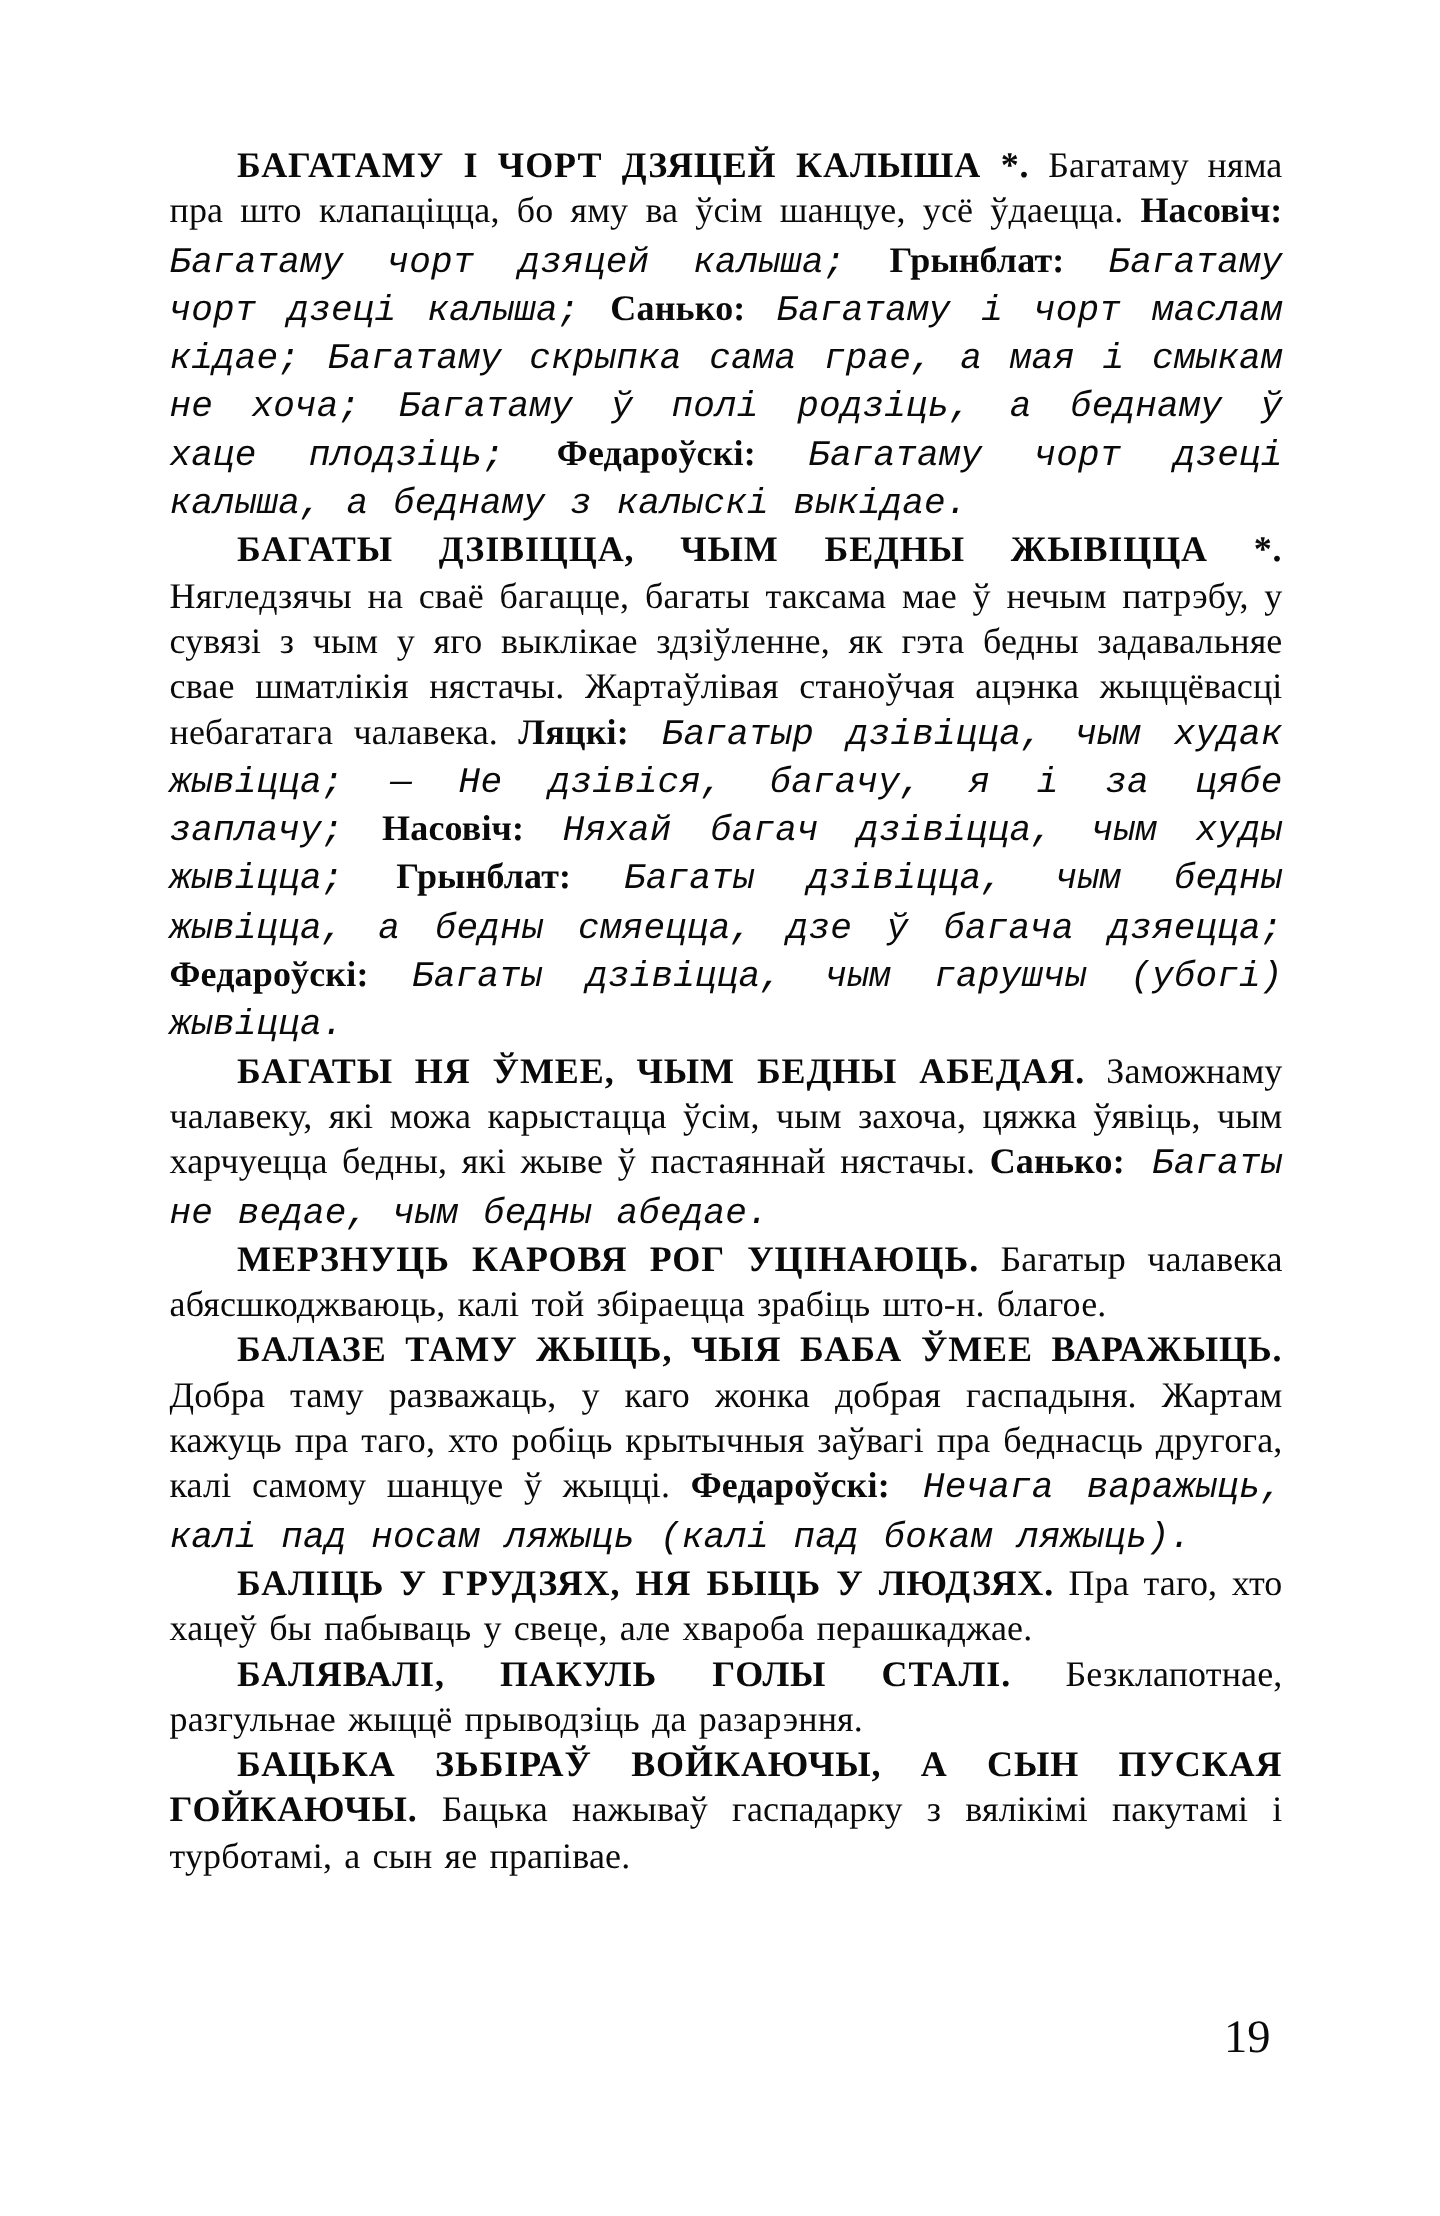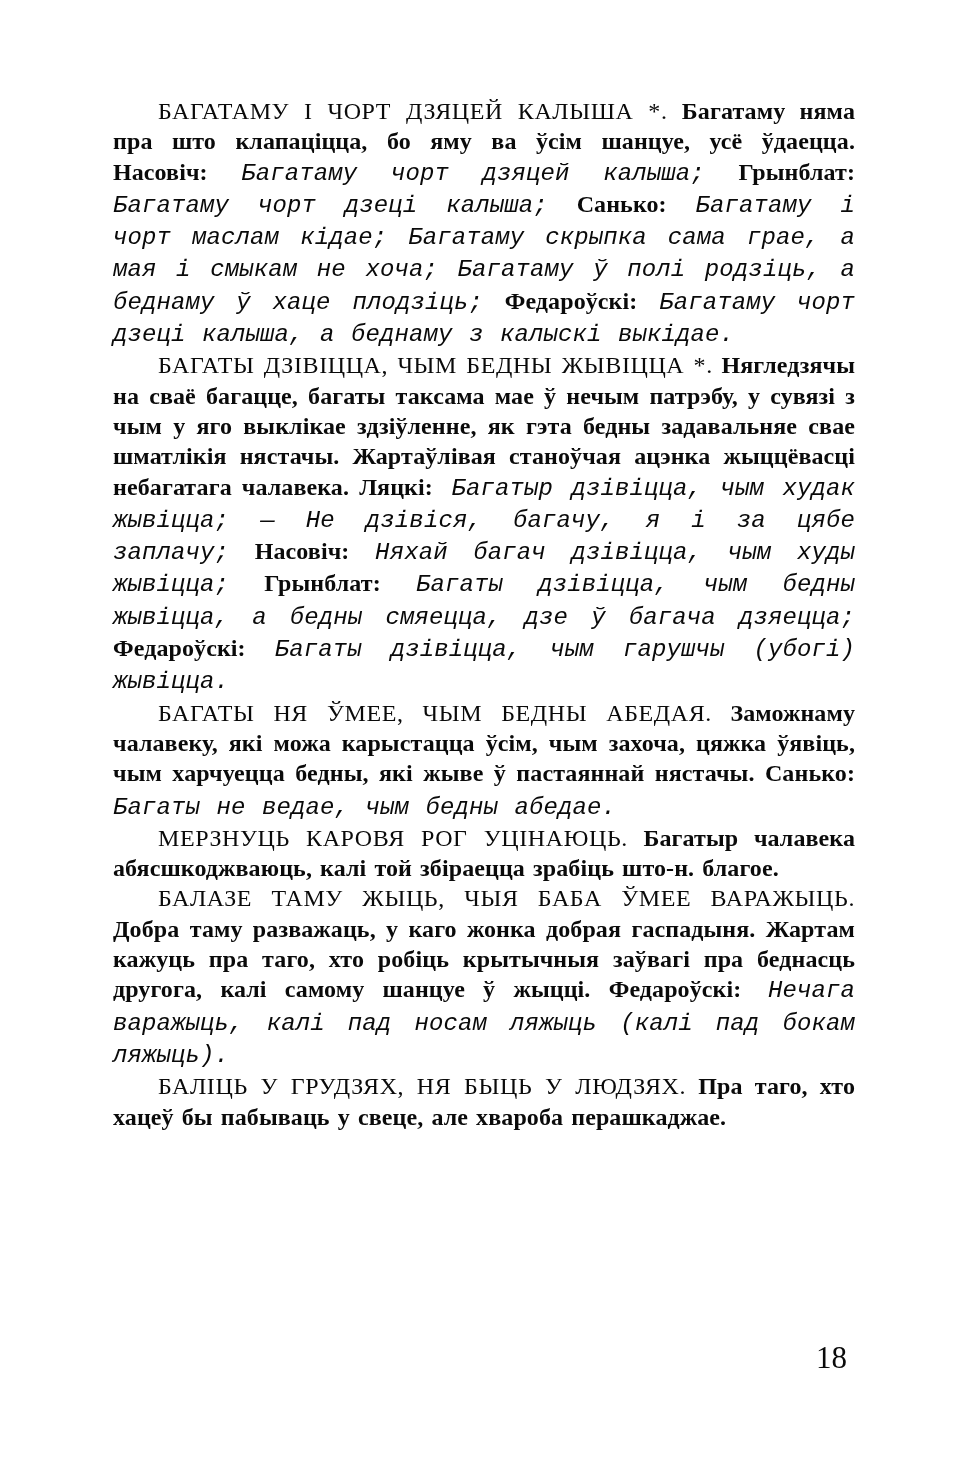--- a/index.html
+++ b/index.html
@@ -32,32 +32,32 @@
     letter-spacing: 0.1px;
   }
   p.entry {
     margin: 0;
     padding: 0;
     text-indent: 45px;
     text-align: justify;
     hyphens: auto;
   }
   .seg-headword {
-    font-weight: normal;
+    font-weight: bold;
     letter-spacing: 0.6px;
   }
   .seg-source {
     font-weight: bold;
   }
   .seg-quote {
     font-style: italic;
     font-family: Liberation Mono, monospace;
   }
   .seg-plain {
-    font-weight: bold;
+    font-weight: normal;
   }
   .page-number {
     position: absolute;
     top: 1340px;
     right: 113px;
     font-size: 31px;
     line-height: 36px;
     text-align: right;
   }
 </style>
@@ -65,15 +65,17 @@
 <body>
 
 <div class="page">
   <main class="text-block">
       <p class="entry"><span class="seg-headword">БАГАТАМУ І ЧОРТ ДЗЯЦЕЙ КАЛЫША *.</span><span class="seg-plain"> Багатаму няма пра што клапаціцца, бо яму ва ўсім шанцуе, усё ўдаецца. </span><span class="seg-source">Насовіч:</span><span class="seg-quote"> Багатаму чорт дзяцей калыша; </span><span class="seg-source">Грынблат:</span><span class="seg-quote"> Багатаму чорт дзеці калыша; </span><span class="seg-source">Санько:</span><span class="seg-quote"> Багатаму і чорт маслам кідае; Багатаму скрыпка сама грае, а мая і смыкам не хоча; Багатаму ў полі родзіць, а беднаму ў хаце плодзіць; </span><span class="seg-source">Федароўскі:</span><span class="seg-quote"> Багатаму чорт дзеці калыша, а беднаму з калыскі выкідае.</span></p>
       <p class="entry"><span class="seg-headword">БАГАТЫ ДЗІВІЦЦА, ЧЫМ БЕДНЫ ЖЫВІЦЦА *.</span><span class="seg-plain"> Нягледзячы на сваё багацце, багаты таксама мае ў нечым патрэбу, у сувязі з чым у яго выклікае здзіўленне, як гэта бедны задавальняе свае шматлікія нястачы. Жартаўлівая станоўчая ацэнка жыццёвасці небагатага чалавека. </span><span class="seg-source">Ляцкі:</span><span class="seg-quote"> Багатыр дзівіцца, чым худак жывіцца; — Не дзівіся, багачу, я і за цябе заплачу; </span><span class="seg-source">Насовіч:</span><span class="seg-quote"> Няхай багач дзівіцца, чым худы жывіцца; </span><span class="seg-source">Грынблат:</span><span class="seg-quote"> Багаты дзівіцца, чым бедны жывіцца, а бедны смяецца, дзе ў багача дзяецца; </span><span class="seg-source">Федароўскі:</span><span class="seg-quote"> Багаты дзівіцца, чым гарушчы (убогі) жывіцца.</span></p>
       <p class="entry"><span class="seg-headword">БАГАТЫ НЯ ЎМЕЕ, ЧЫМ БЕДНЫ АБЕДАЯ.</span><span class="seg-plain"> Заможнаму чалавеку, які можа карыстацца ўсім, чым захоча, цяжка ўявіць, чым харчуецца бедны, які жыве ў пастаяннай нястачы. </span><span class="seg-source">Санько:</span><span class="seg-quote"> Багаты не ведае, чым бедны абедае.</span></p>
       <p class="entry"><span class="seg-headword">МЕРЗНУЦЬ КАРОВЯ РОГ УЦІНАЮЦЬ.</span><span class="seg-plain"> Багатыр чалавека абясшкоджваюць, калі той збіраецца зрабіць што-н. благое.</span></p>
       <p class="entry"><span class="seg-headword">БАЛАЗЕ ТАМУ ЖЫЦЬ, ЧЫЯ БАБА ЎМЕЕ ВАРАЖЫЦЬ.</span><span class="seg-plain"> Добра таму разважаць, у каго жонка добрая гаспадыня. Жартам кажуць пра таго, хто робіць крытычныя заўвагі пра беднасць другога, калі самому шанцуе ў жыцці. </span><span class="seg-source">Федароўскі:</span><span class="seg-quote"> Нечага варажыць, калі пад носам ляжыць (калі пад бокам ляжыць).</span></p>
       <p class="entry"><span class="seg-headword">БАЛІЦЬ У ГРУДЗЯХ, НЯ БЫЦЬ У ЛЮДЗЯХ.</span><span class="seg-plain"> Пра таго, хто хацеў бы пабываць у свеце, але хвароба перашкаджае.</span></p>
+      <p class="entry"><span class="seg-headword">БАЛЯВАЛІ, ПАКУЛЬ ГОЛЫ СТАЛІ.</span><span class="seg-plain"> Безклапотнае, разгульнае жыццё прыводзіць да разарэння.</span></p>
+      <p class="entry"><span class="seg-headword">БАЦЬКА ЗЬБІРАЎ ВОЙКАЮЧЫ, А СЫН ПУСКАЯ ГОЙКАЮЧЫ.</span><span class="seg-plain"> Бацька нажываў гаспадарку з вялікімі пакутамі і турботамі, а сын яе прапівае.</span></p>
     </main>
-  <div class="page-number">18</div>
+  <div class="page-number">19</div>
 </div>
 
 </body></html>

